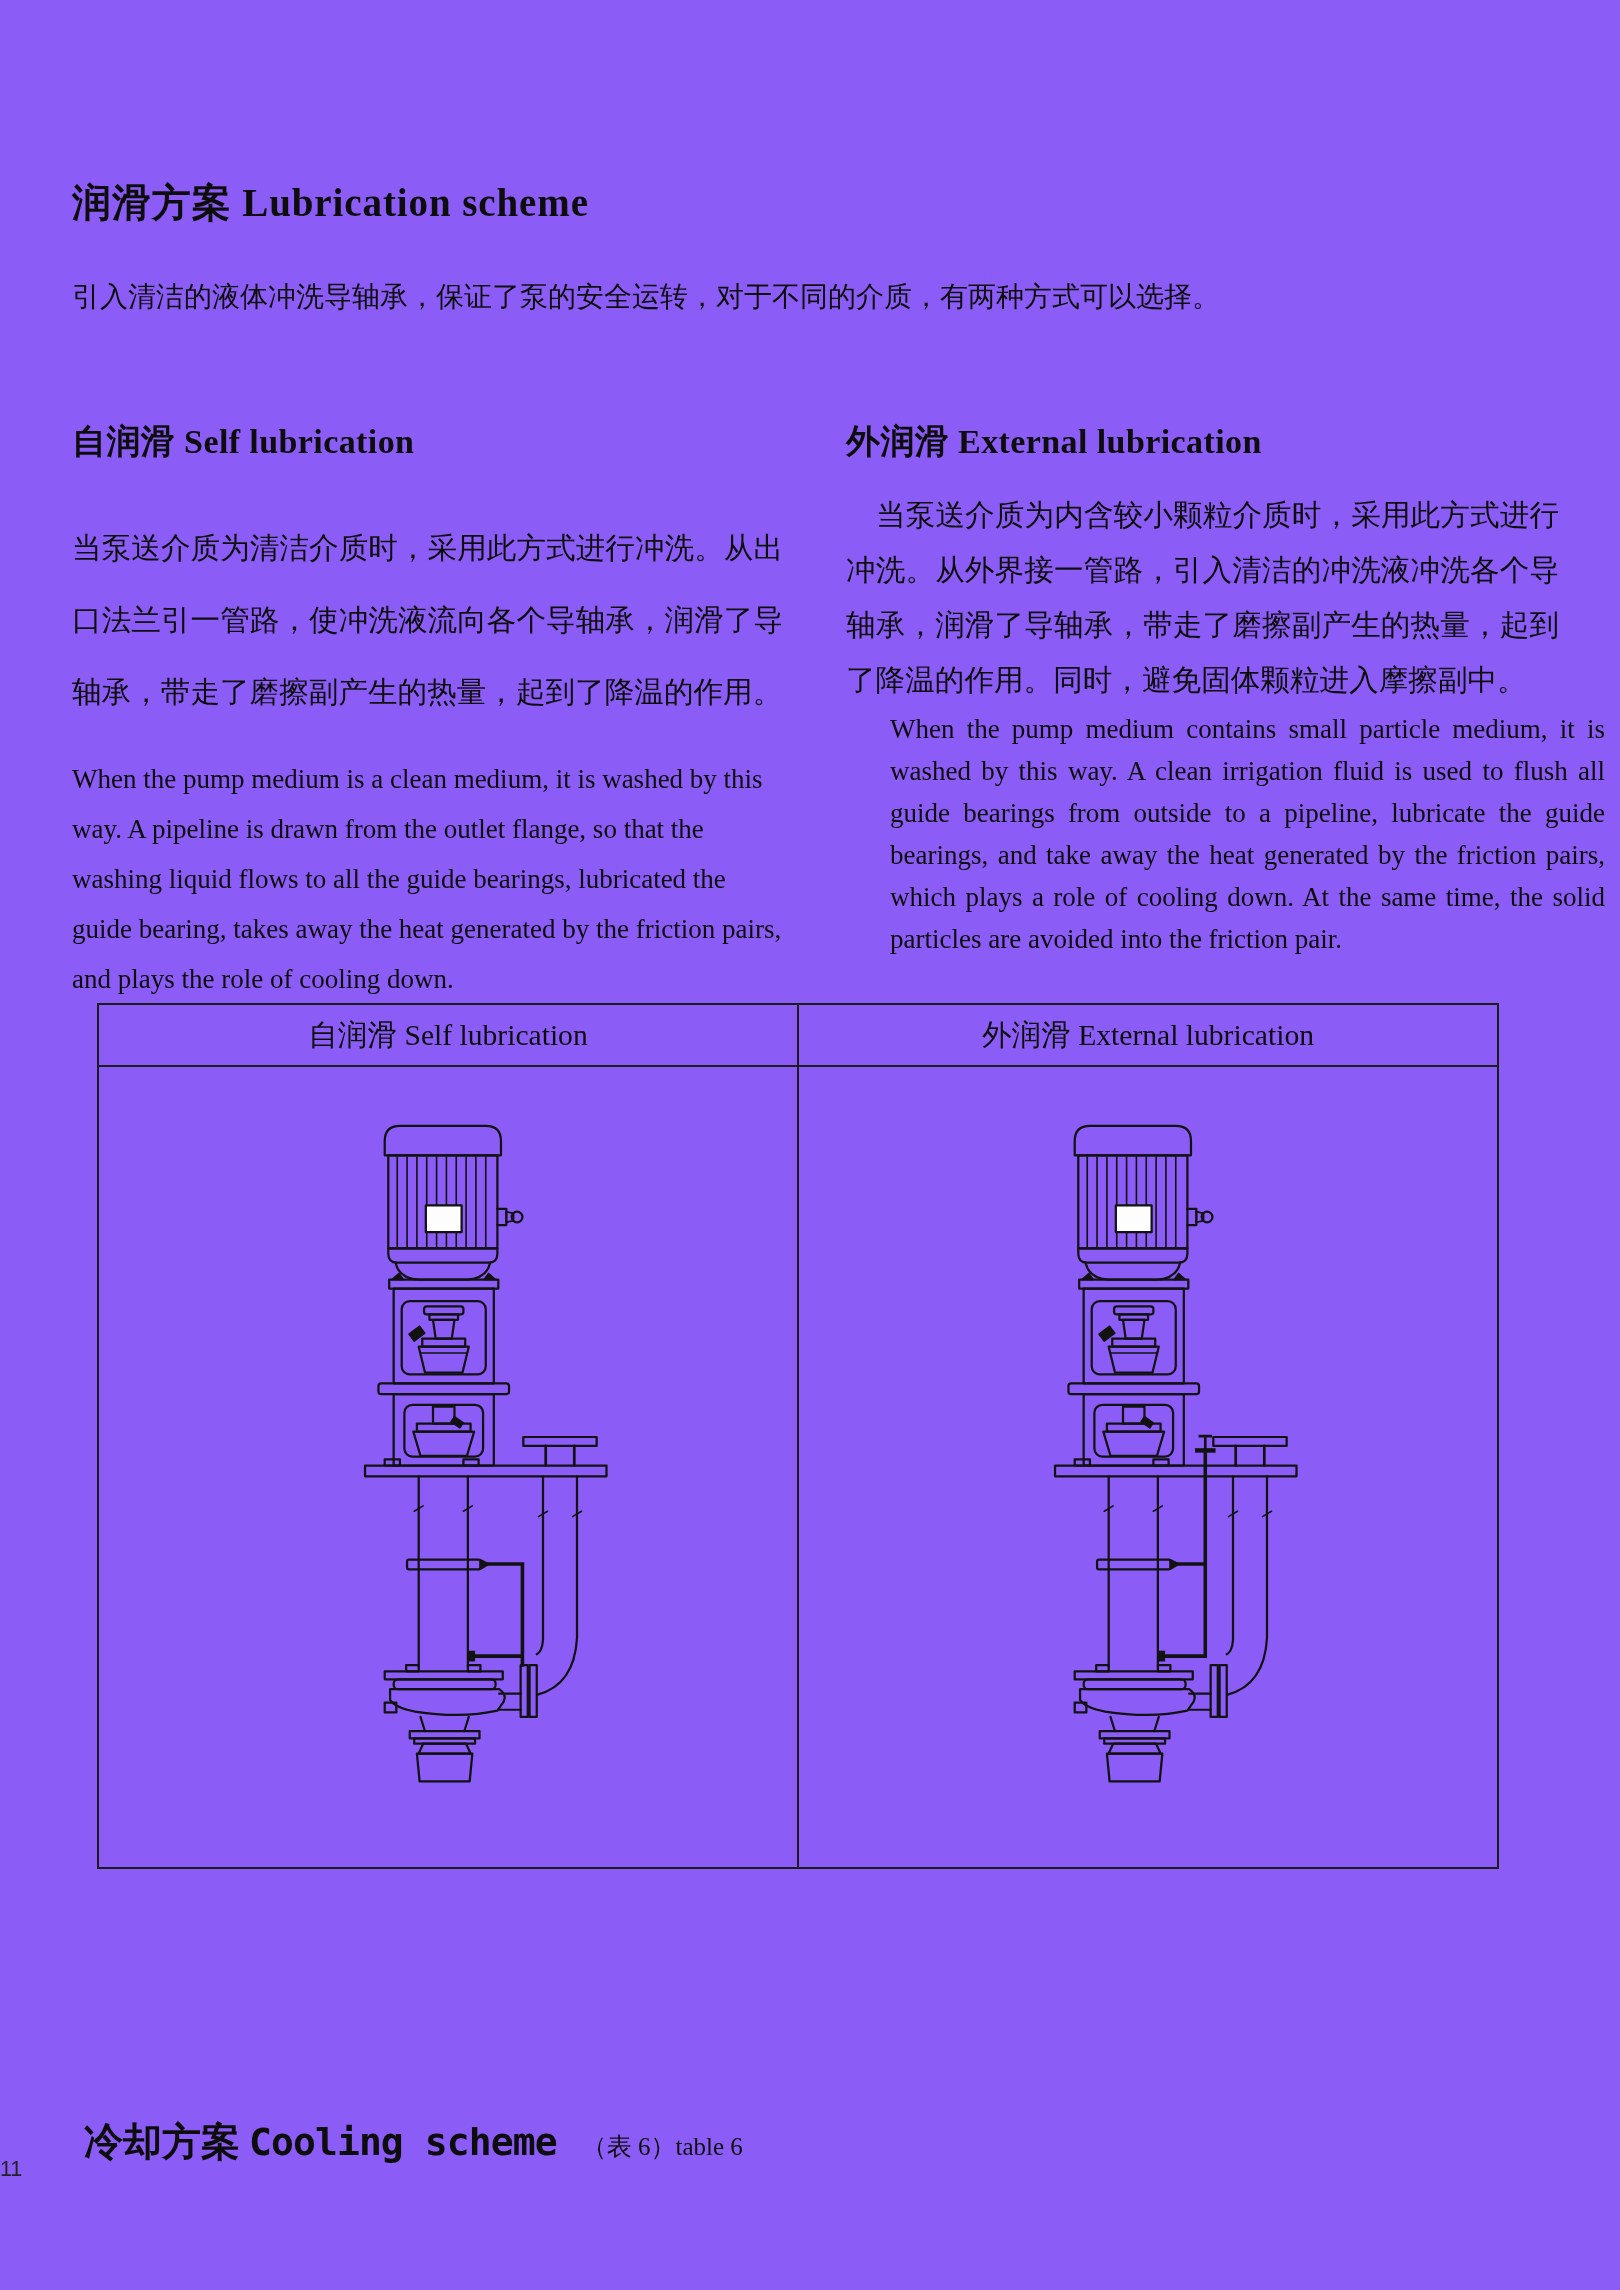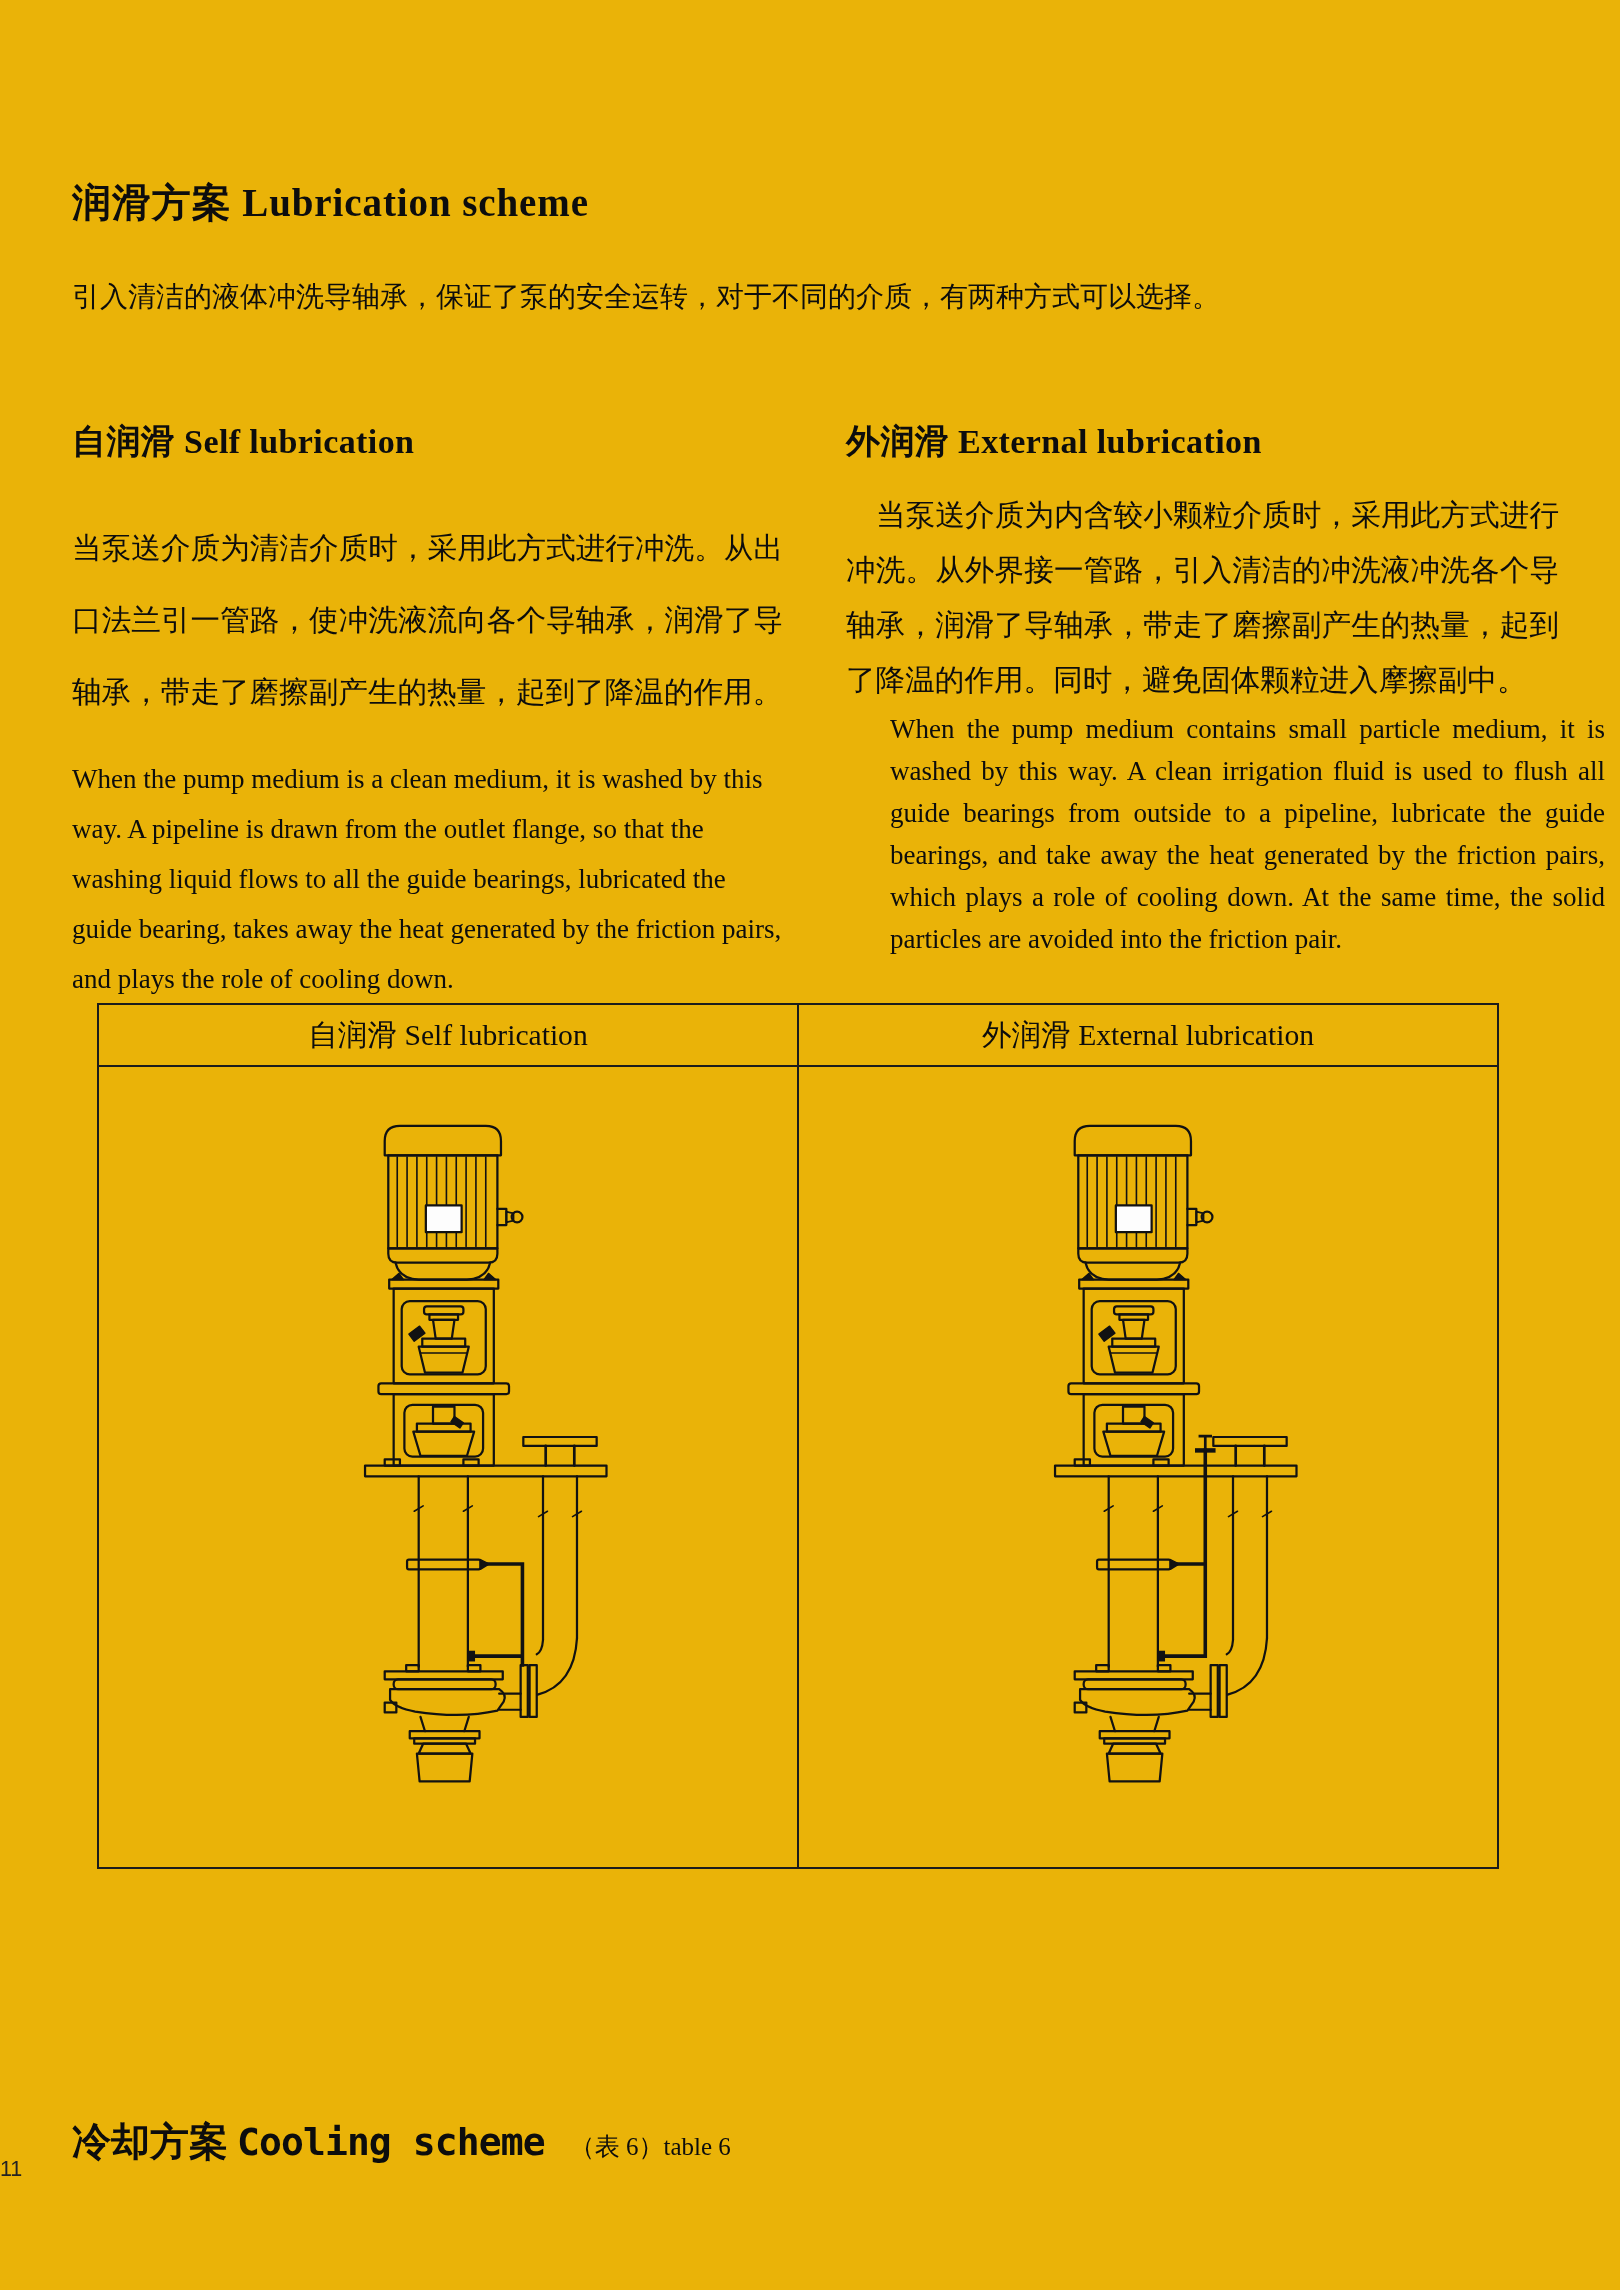--- a/index.html
+++ b/index.html
@@ -1,19 +1,19 @@
 <!DOCTYPE html>
 <html style="font-size:14.3px"><head>
 <meta charset="utf-8">
 <style>
   html,body{margin:0;padding:0;background:#e8e8e8;}
   .page{
     position:relative;
     width:1620px;height:2291px;
-    background:#eab308;
+    background:#8b5cf6;
     color:#0d0d0d;
     font-family:"Liberation Serif", serif;
     overflow:hidden;
   }
   .abs{position:absolute;margin:0;}
   .title{
     left:72px;top:176px;
     font-size:39px;font-weight:bold;
     letter-spacing:0.9px;
   }
@@ -53,21 +53,21 @@
   .dt-body{flex:1;display:flex;}
   .dt-td{flex:1;}
   .vline{border-left:2.2px solid #1c1c1c;}
   .pump-svg{position:absolute;}
   .pump-left{left:340px;top:1103px;}
   .pump-right{left:1030px;top:1103px;}
   .cooling{
     left:72px;top:2115px;
     display:flex;align-items:baseline;white-space:nowrap;
   }
-  .c-zh{font-size:39px;font-weight:bold;}
+  .c-zh{font-size:39px;font-weight:bold;margin-left:12px;}
   .c-en{font-size:38px;font-weight:bold;font-family:"DejaVu Sans Mono", monospace;margin-left:9px;letter-spacing:-0.9px;}
   .c-note{font-size:25px;margin-left:25px;}
   .pagenum{
     left:0;top:2157px;width:1600px;
     text-align:left;font-size:21.5px;
     font-family:"Liberation Sans", sans-serif;color:#222;
   }
 </style>
 </head>
 <body>

